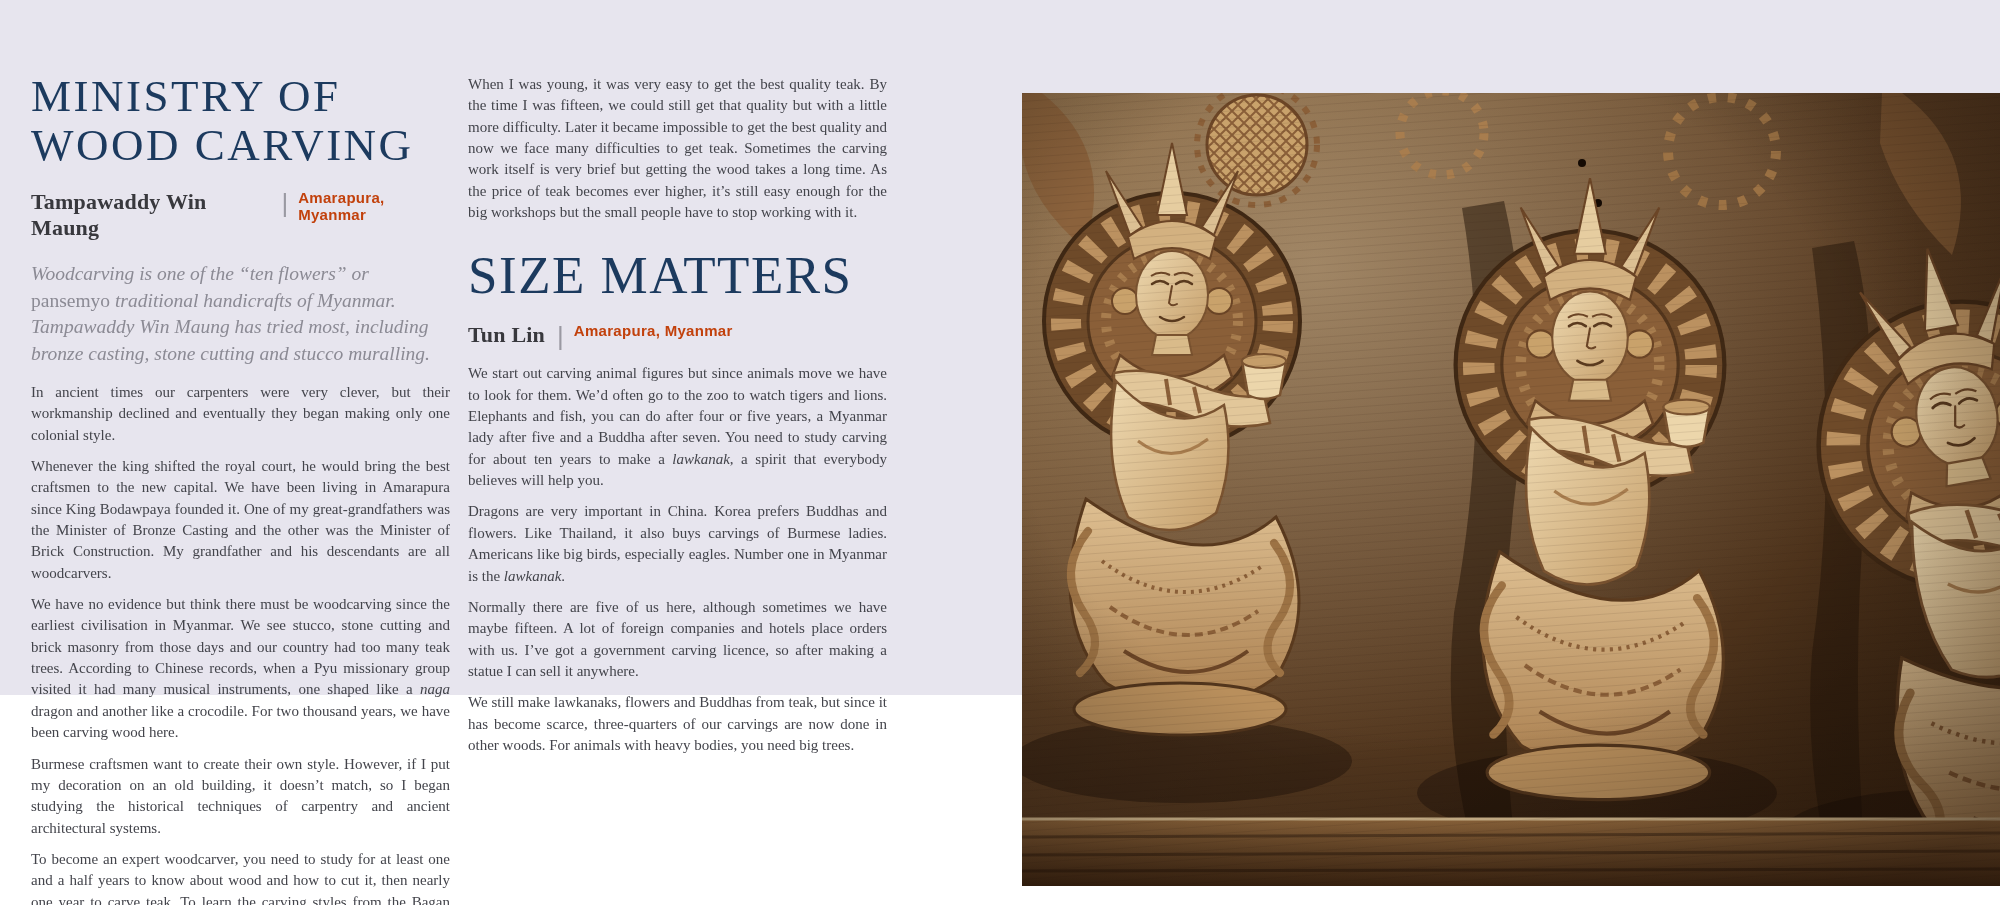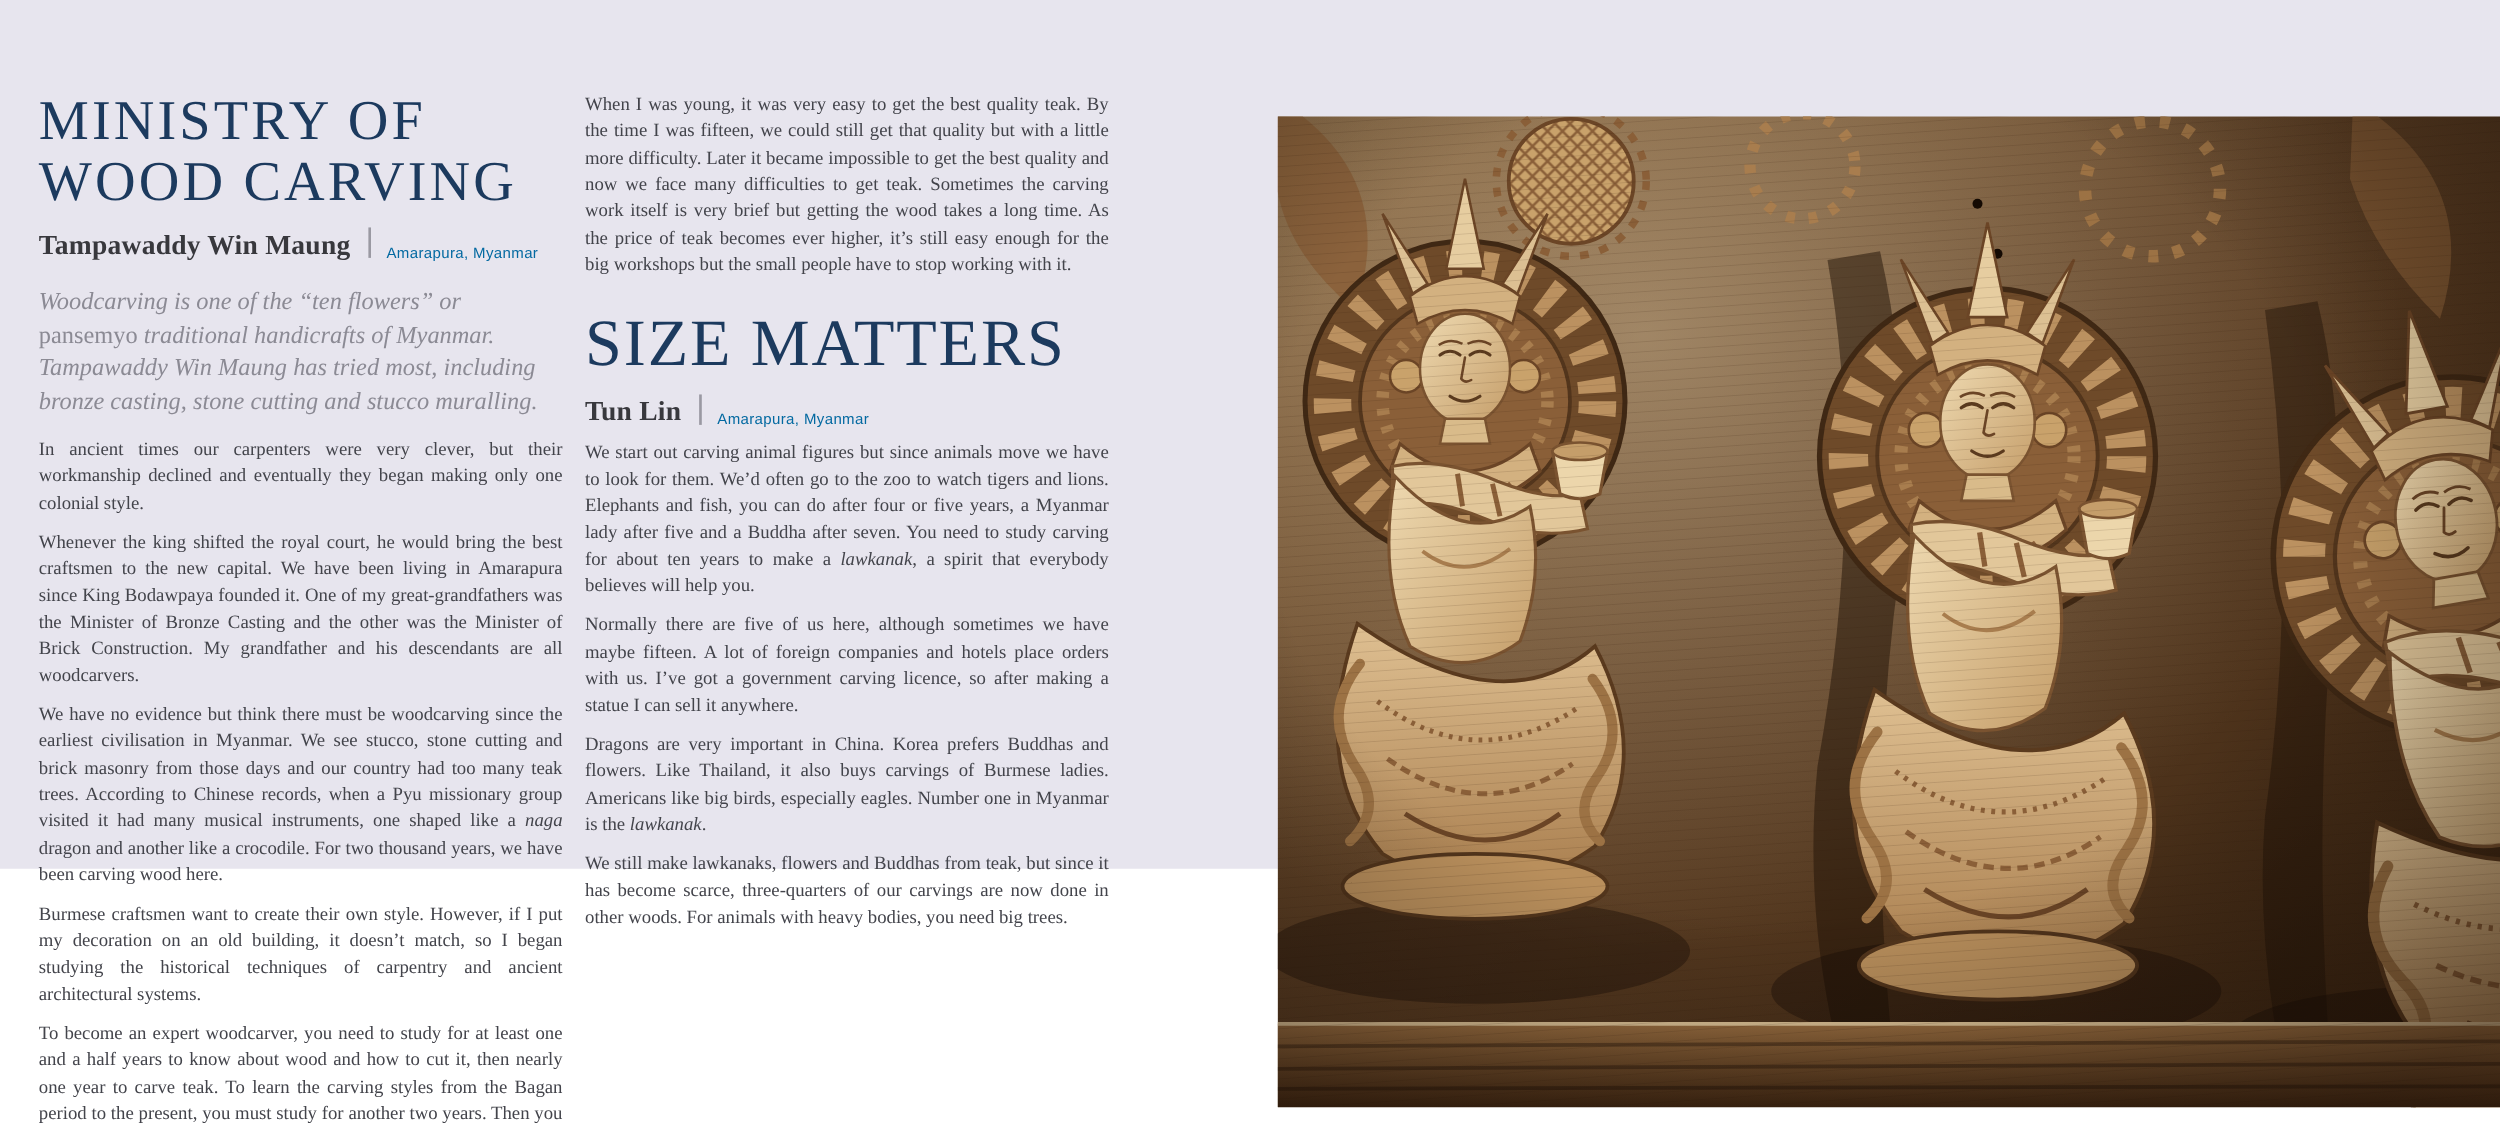--- a/index.html
+++ b/index.html
@@ -15,32 +15,32 @@
 
   .headline{
     margin:0;color:#1c3a5e;font-weight:400;
     font-family:"Liberation Serif", serif;
   }
   .headline-main{font-size:45px;line-height:49px;letter-spacing:2.5px;}
   .headline-size{font-size:53px;line-height:56px;letter-spacing:1.5px;margin-top:24px;}
   .headline span{display:block;}
   .headline-size span{display:inline;text-align:right;}
 
-  .byline{margin-top:8px;display:flex;align-items:flex-end;}
+  .byline{margin-top:19px;display:flex;align-items:flex-start;}
   .byline-name{
     font-family:"Liberation Serif", serif;font-size:22px;font-weight:600;
     color:#38383d;letter-spacing:0.2px;
   }
   .byline-sep{
     font-family:"Liberation Sans", sans-serif;font-size:26px;font-weight:300;
     color:#9a99a2;padding:0 10px 0 12px;position:relative;top:-1px;
   }
   .byline-loc{
-    font-family:"Liberation Sans", sans-serif;font-size:12px;font-weight:400;
-    color:#0369a1;letter-spacing:0.3px;
+    font-family:"Liberation Sans", sans-serif;font-size:15px;font-weight:700;
+    color:#c2410c;letter-spacing:0.3px;
   }
 
   .intro{
     margin:20px 0 15px 0;
     font-size:19.5px;line-height:26.5px;font-style:italic;
     color:#8b8a94;
   }
   .body-par{
     margin:10px 0 0 0;
     font-size:15px;line-height:21.35px;
@@ -82,22 +82,22 @@
 
     <h1 class="headline headline-size">
       <span>SIZE MATTERS</span>
     </h1>
     <div class="byline">
       <span class="byline-name">Tun Lin</span>
       <span class="byline-sep">|</span>
       <span class="byline-loc">Amarapura, Myanmar</span>
     </div>
     <p class="body-par"><span style="font-style: normal;">We start out carving animal figures but since animals move we have to look for them. We’d often go to the zoo to watch tigers and lions. Elephants and fish, you can do after four or five years, a Myanmar lady after five and a Buddha after seven. You need to study carving for about ten years to make a </span><span style="font-style: italic;">lawkanak</span><span style="font-style: normal;">, a spirit that everybody believes will help you.</span></p>
+    <p class="body-par"><span style="font-style: normal;">Dragons are very important in China. Korea prefers Buddhas and flowers. Like Thailand, it also buys carvings of Burmese ladies. Americans like big birds, especially eagles. Number one in Myanmar is the </span><span style="font-style: italic;">lawkanak</span><span style="font-style: normal;">.</span></p>
     <p class="body-par">Normally there are five of us here, although sometimes we have maybe fifteen. A lot of foreign companies and hotels place orders with us. I’ve got a government carving licence, so after making a statue I can sell it anywhere.</p>
-    <p class="body-par"><span style="font-style: normal;">Dragons are very important in China. Korea prefers Buddhas and flowers. Like Thailand, it also buys carvings of Burmese ladies. Americans like big birds, especially eagles. Number one in Myanmar is the </span><span style="font-style: italic;">lawkanak</span><span style="font-style: normal;">.</span></p>
     <p class="body-par"><span style="font-style: normal;">We still make </span><span style="">lawkanaks</span><span style="font-style: normal;">, flowers and Buddhas from teak, but since it has become scarce, three-quarters of our carvings are now done in other woods. For animals with heavy bodies, you need big trees.</span></p>
   </section>
 
   <figure class="photo">
     <svg viewBox="0 0 978 793" width="978" height="793" preserveAspectRatio="none" role="img">
       <defs>
         <linearGradient id="bg" x1="0" y1="0" x2="1" y2="1">
           <stop offset="0" stop-color="#7c5a35"></stop>
           <stop offset="0.45" stop-color="#5d3f24"></stop>
           <stop offset="1" stop-color="#38220f"></stop>

